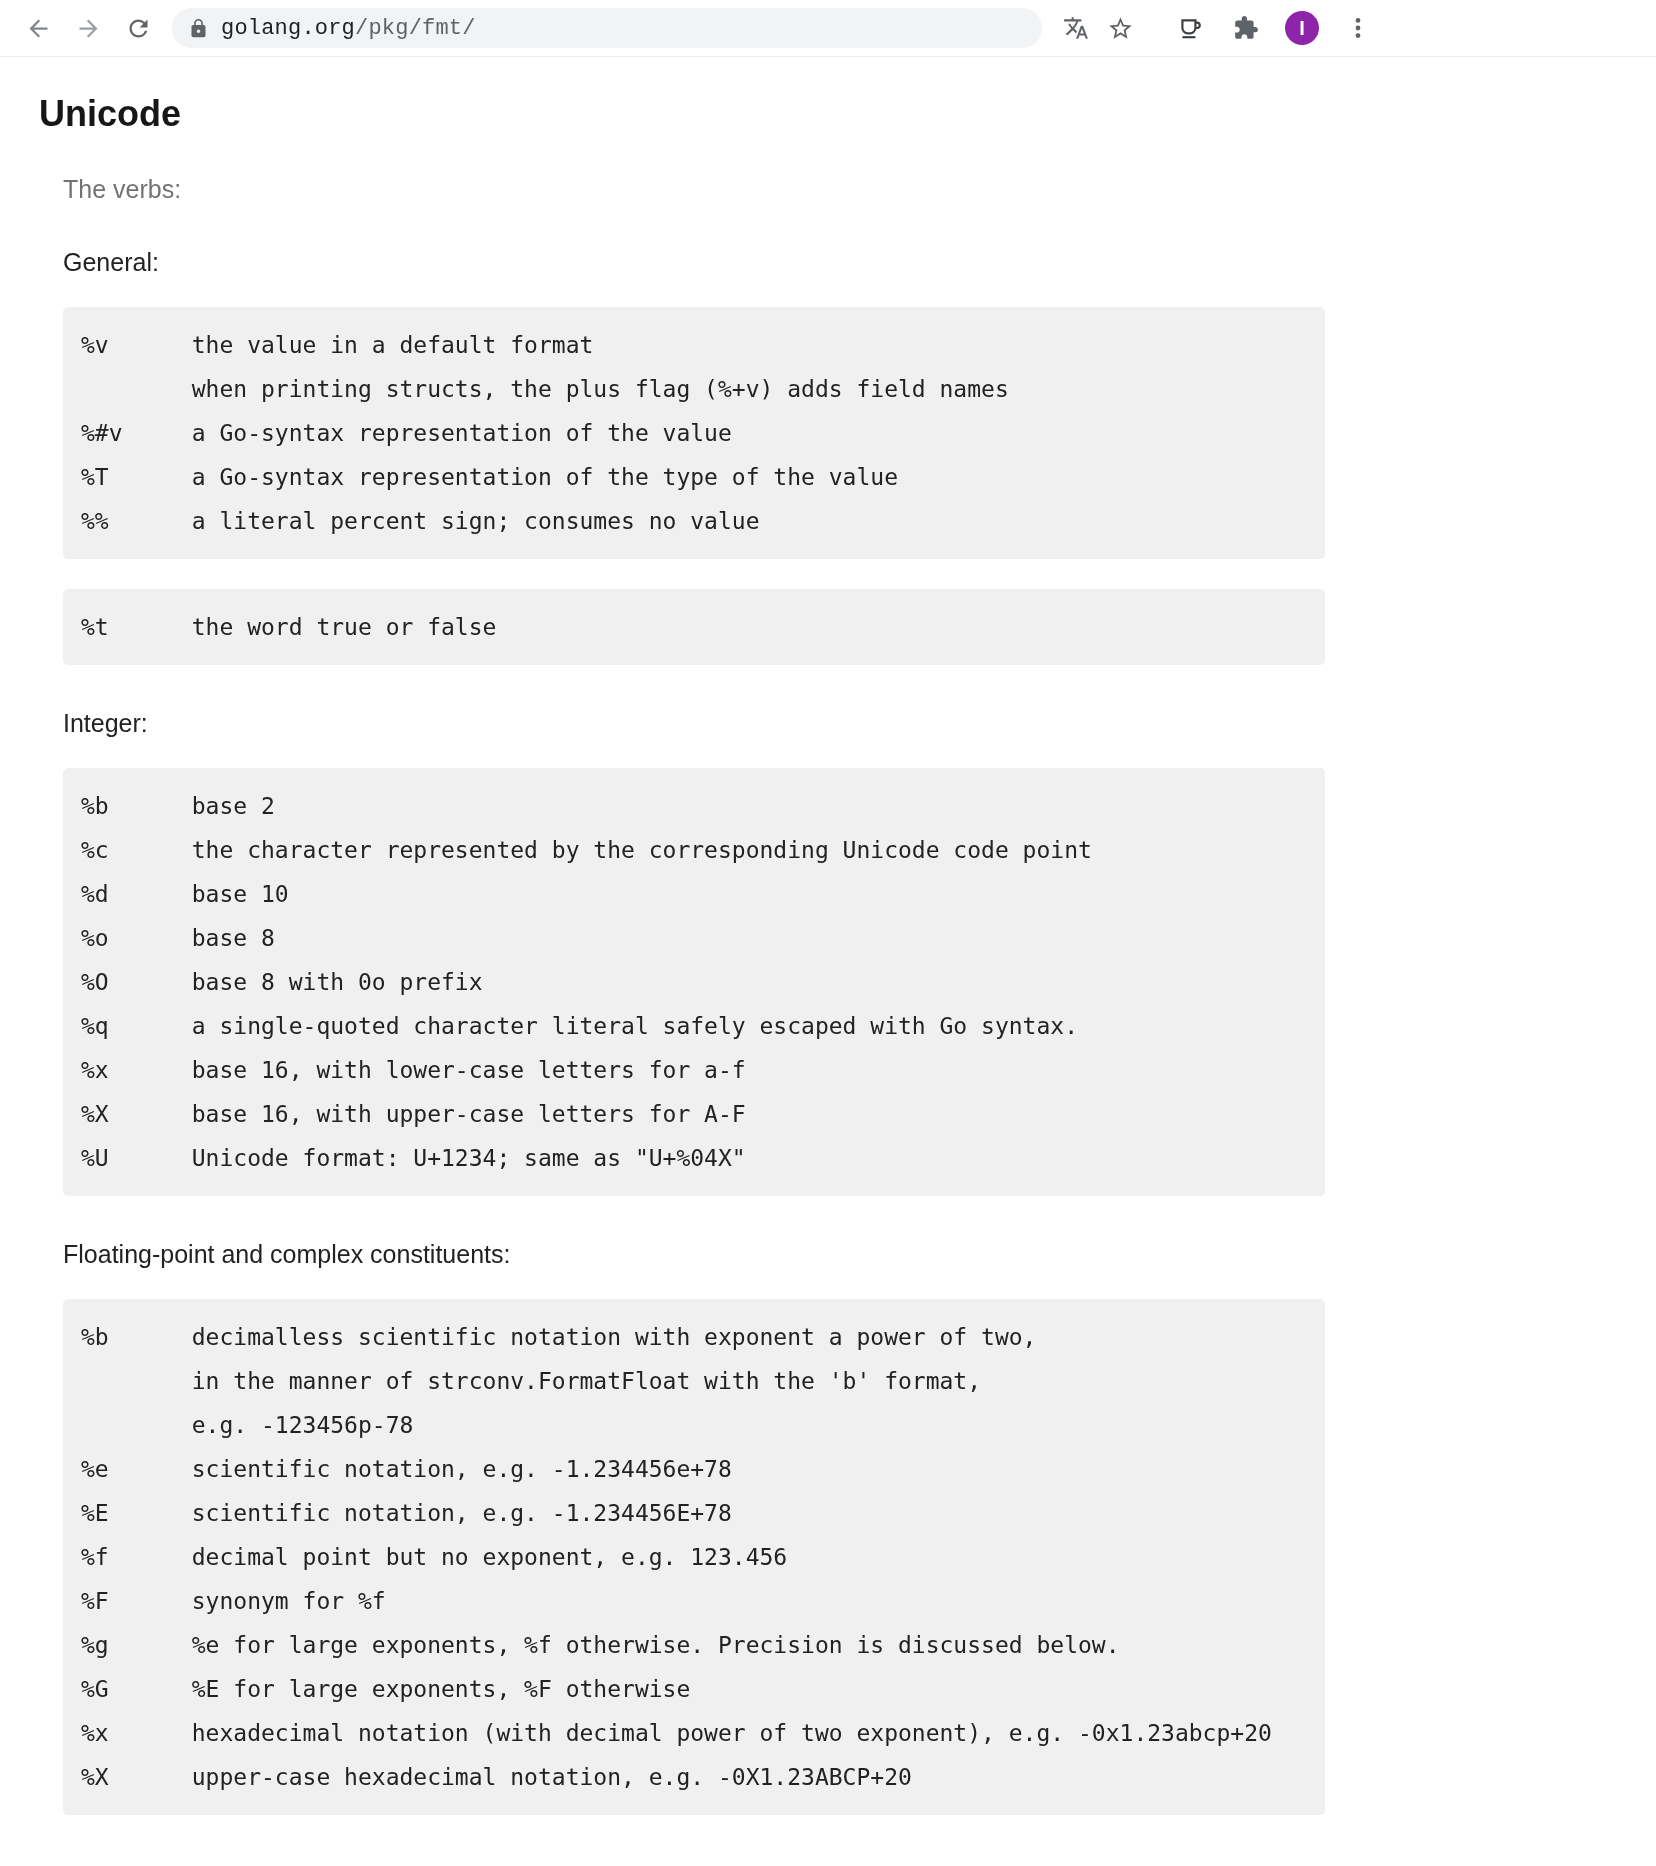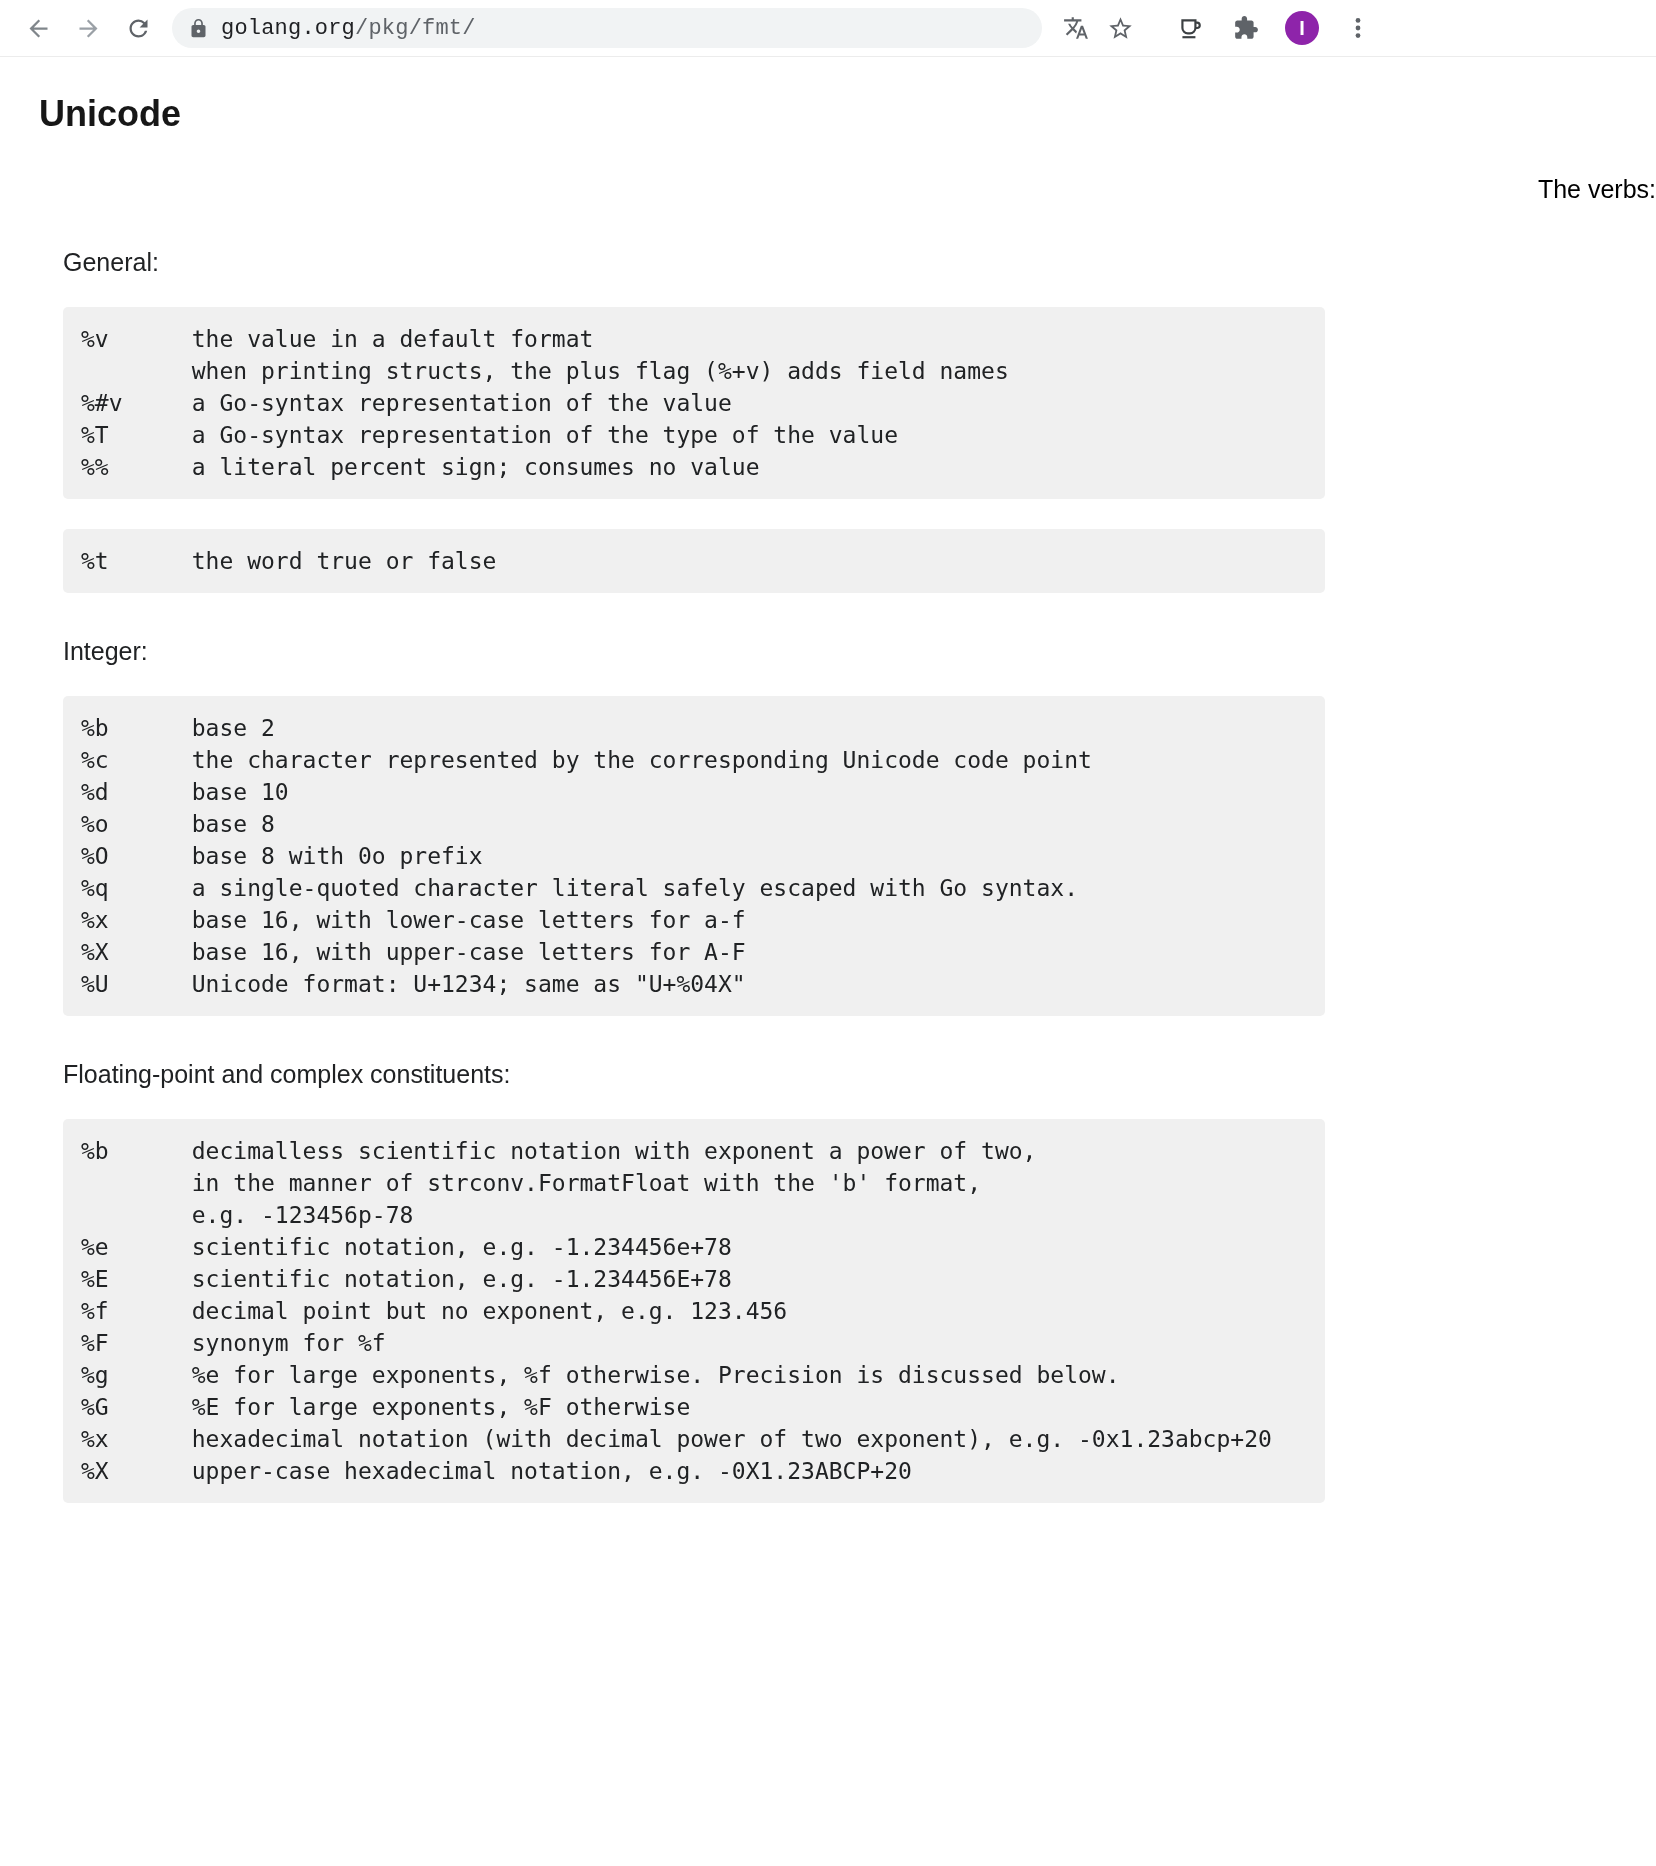--- a/index.html
+++ b/index.html
@@ -56,38 +56,37 @@
   
   .page { padding: 18px 0 0 39px; }
   .page-title {
     font-size: 36px;
     font-weight: bold;
     color: #171717;
     margin: 18px 0 0 0;
   }
   .body-text {
     font-size: 25px;
-    color: #000000;
+    color: #737373;
     margin: 40px 0 0 24px;
-    text-align: right;
   }
   .section-label {
     font-size: 25px;
     color: #202224;
     margin: 44px 0 0 24px;
   }
   pre.code-block {
     width: 1262px;
     margin: 30px 0 0 24px;
     background: #f0f0f0;
     border-radius: 5px;
     padding: 16px 18px;
     font-family: "DejaVu Sans Mono", monospace;
     font-size: 23px;
-    line-height: 32px;
+    line-height: 44px;
     color: #202224;
     white-space: pre;
     overflow: hidden;
   }
 </style>
 </head>
 <body>
 
 <header class="toolbar">
   <div class="nav-group">

